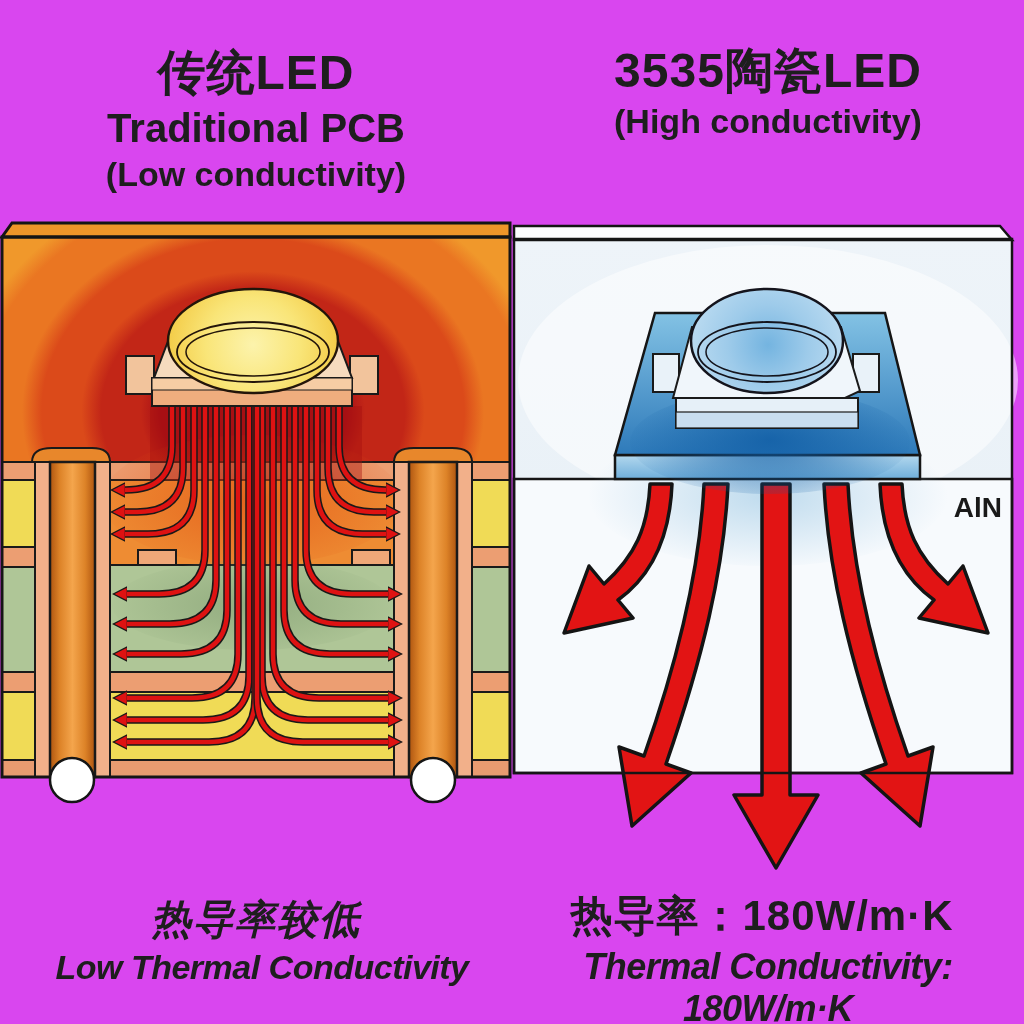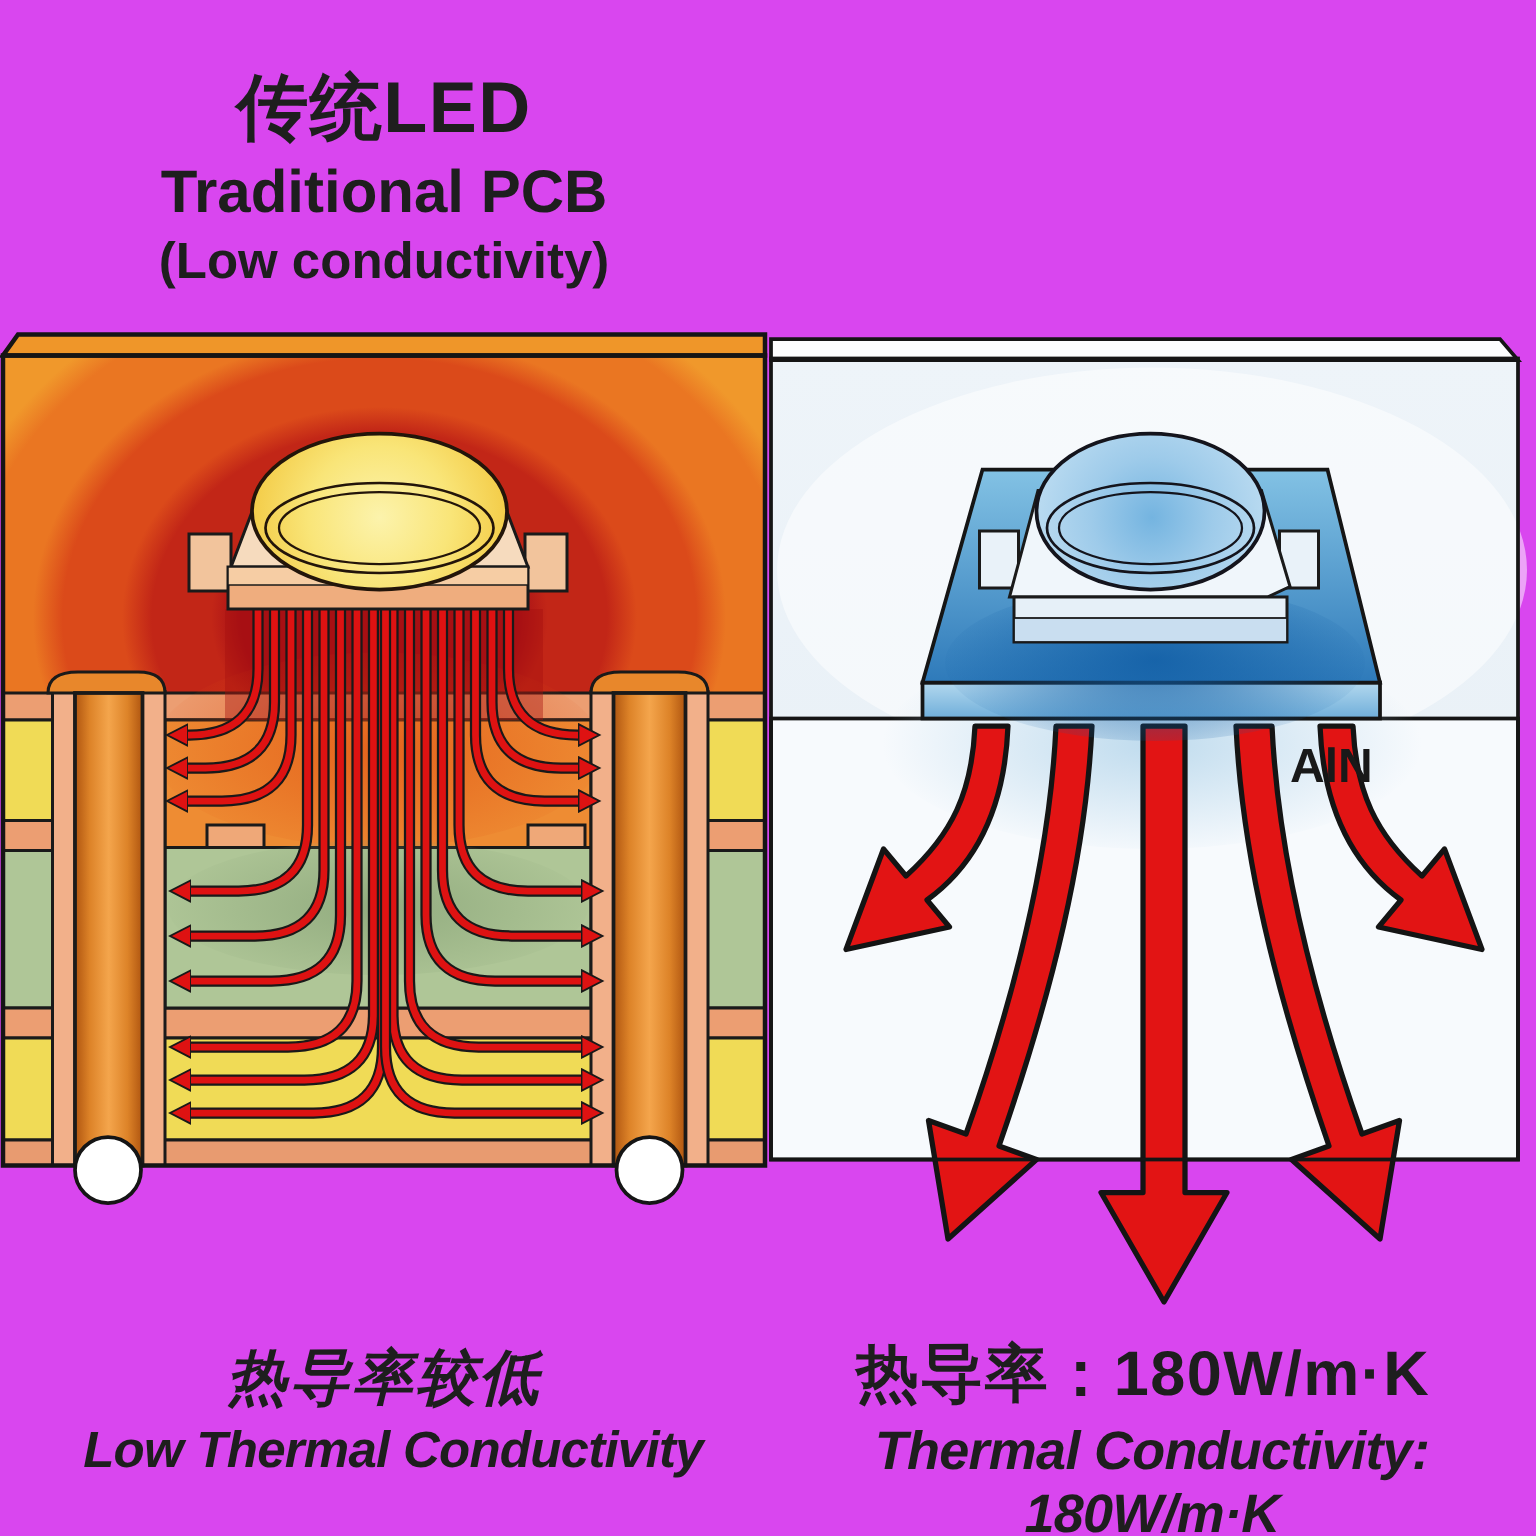--- a/index.html
+++ b/index.html
@@ -11,39 +11,41 @@
   .t-zh{font-size:48px;font-weight:700;letter-spacing:1px;}
   .t-en{font-size:40px;font-weight:600;margin-top:6px;}
   .t-sub{font-size:34px;font-weight:600;margin-top:4px;}
   .fblock{position:absolute;text-align:center;line-height:1.15;}
   .fb-left{left:0;top:896px;width:512px;font-style:italic;}
   .fb-right{left:500px;top:892px;width:524px;}
   .f-zh{font-size:40px;font-weight:700;letter-spacing:2px;}
   .fb-right .f-zh{font-size:42px;letter-spacing:1px;}
   .f-en{font-size:34px;font-weight:600;margin-top:6px;letter-spacing:-0.5px;padding-left:12px;}
   .fb-right .f-en{font-size:36px;font-style:italic;}
-  .aln{position:absolute;left:860px;top:492px;width:142px;
-       font-size:32px;font-weight:600;color:#191919;}
+  .aln{position:absolute;left:860px;top:492px;width:142px;text-align:right;
+       font-size:28px;font-weight:600;color:#191919;}
   svg.diagram{position:absolute;left:0;top:0;width:1024px;height:1024px;}
   .wk{fill:none;stroke:#191919;stroke-width:7.5px;}
   .wr{fill:none;stroke:#DE1212;stroke-width:4.5px;}
   .big{fill:#E21414;stroke:#141414;stroke-width:3.5px;stroke-linejoin:round;}
   .ol{stroke:#1a1a1a;stroke-width:2px;}
 </style>
 </head>
 <body>
 
 <div class="canvas">
 
   <div class="tblock tb-left">
     <div class="t-zh">传统LED</div>
     <div class="t-en">Traditional PCB</div>
     <div class="t-sub">(Low conductivity)</div>
   </div>
   <div class="tblock tb-right">
+    <div class="t-zh">3535陶瓷LED</div>
+    <div class="t-sub">(High conductivity)</div>
   </div>
 
   <svg class="diagram" viewBox="0 0 1024 1024">
     <defs>
       <radialGradient id="hg" gradientUnits="userSpaceOnUse" cx="253" cy="412" r="330" gradientTransform="matrix(1 0 0 0.82 0 74.16)">
         <stop offset="0" stop-color="#A81016"></stop>
           <stop offset=".28" stop-color="#A81016"></stop>
         <stop offset=".34" stop-color="#C22617"></stop>
           <stop offset=".46" stop-color="#C22617"></stop>
         <stop offset=".52" stop-color="#DB4A1A"></stop>

